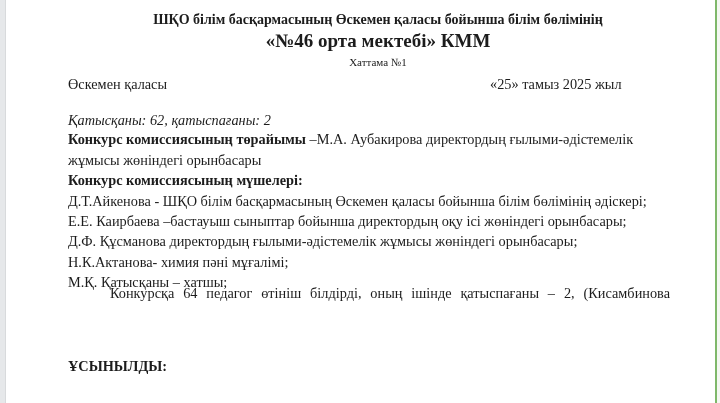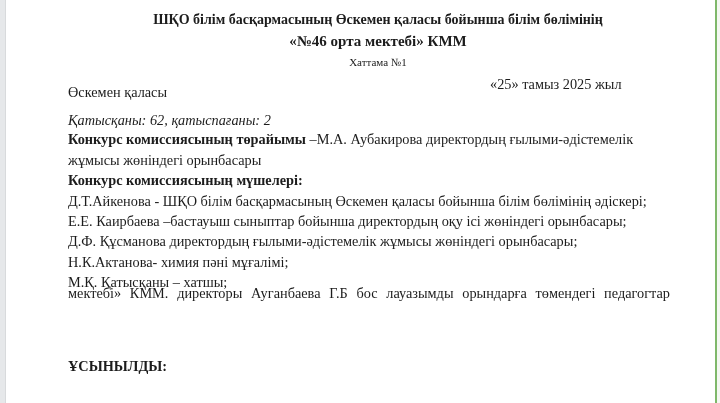--- a/index.html
+++ b/index.html
@@ -41,29 +41,29 @@
       width: 600px;
       font-size: 14.3px;
       line-height: 20.5px;
     }
     .header {
       position: absolute;
       left: 0; width: 620px;
       text-align: center;
     }
     .h1 { top: 10px; font-weight: bold; font-size: 14px; }
-    .h2 { top: 31px; font-weight: bold; font-size: 15px; }
+    .h2 { top: 31px; font-weight: bold; font-size: 19px; }
     .h3 { top: 52px; font-size: 11px; }
     .line {
       position: absolute;
       left: 0;
       white-space: nowrap;
     }
     .bold { font-weight: bold; text-align: center; }
-    .place { top: 82px; }
+    .place { top: 74px; }
     .date { top: 74px; left: 422px; }
     .attend { top: 110px; font-style: italic; }
     .chair1 { top: 129px; }
     .chair2 { top: 150px; }
     .members-title { top: 170px; }
     .m1 { top: 191px; }
     .m2 { top: 211px; }
     .m3 { top: 231px; }
     .m4 { top: 252px; }
     .m5 { top: 272px; }
@@ -114,17 +114,17 @@
   <div class="line chair2">жұмысы жөніндегі орынбасары</div>
 
   <div class="line members-title bold">Конкурс   комиссиясының мүшелері:</div>
   <div class="line m1">Д.Т.Айкенова - ШҚО  білім басқармасының Өскемен қаласы бойынша  білім бөлімінің әдіскері;</div>
   <div class="line m2">Е.Е.  Каирбаева –бастауыш сыныптар бойынша директордың оқу ісі жөніндегі  орынбасары;</div>
   <div class="line m3">Д.Ф. Құсманова директордың ғылыми-әдістемелік жұмысы жөніндегі орынбасары;</div>
   <div class="line m4">Н.К.Актанова- химия пәні мұғалімі;</div>
   <div class="line m5">М.Қ. Қатысқаны  – хатшы;</div>
 
   <div class="para">
-    <span class="ln rest">мектебі» КММ. директоры Ауганбаева Г.Б бос  лауазымды орындарға төмендегі педагогтар</span>
+    <span class="ln first">Конкурсқа 64   педагог өтініш білдірді, оның ішінде қатыспағаны – 2, (Кисамбинова</span>
   </div>
 
   <div class="proposed">ҰСЫНЫЛДЫ:</div>
 </div>
 
 </body></html>

